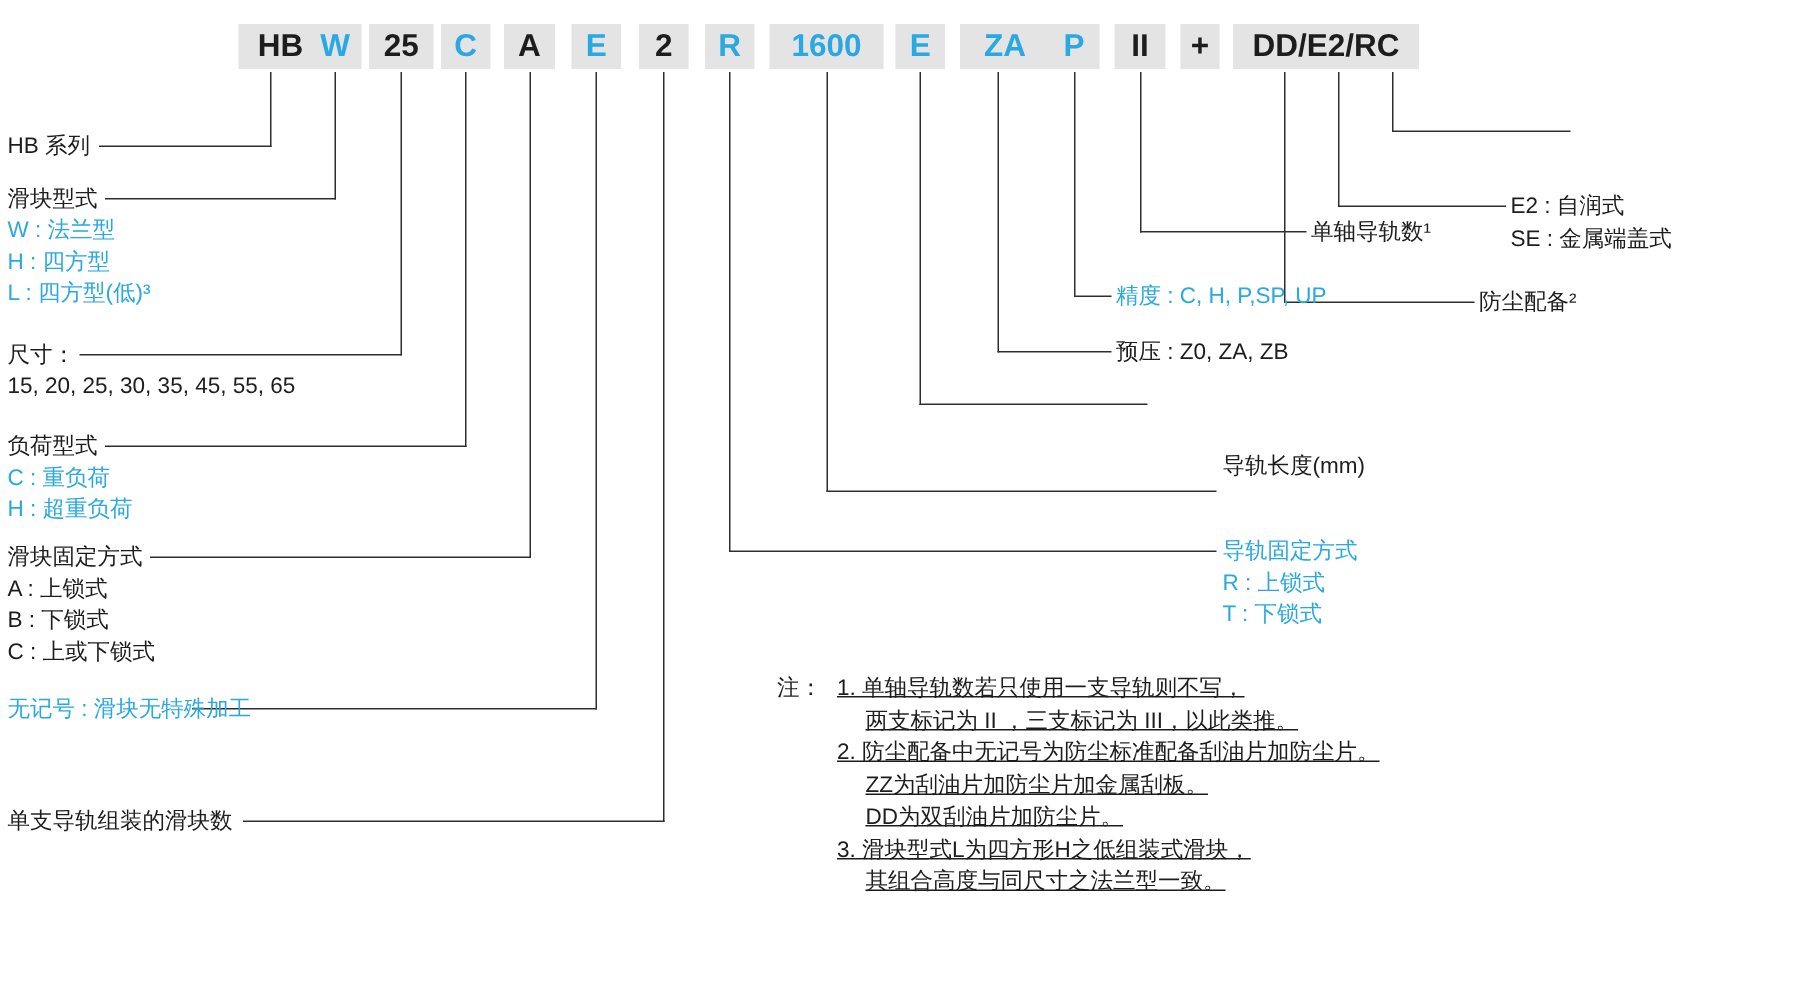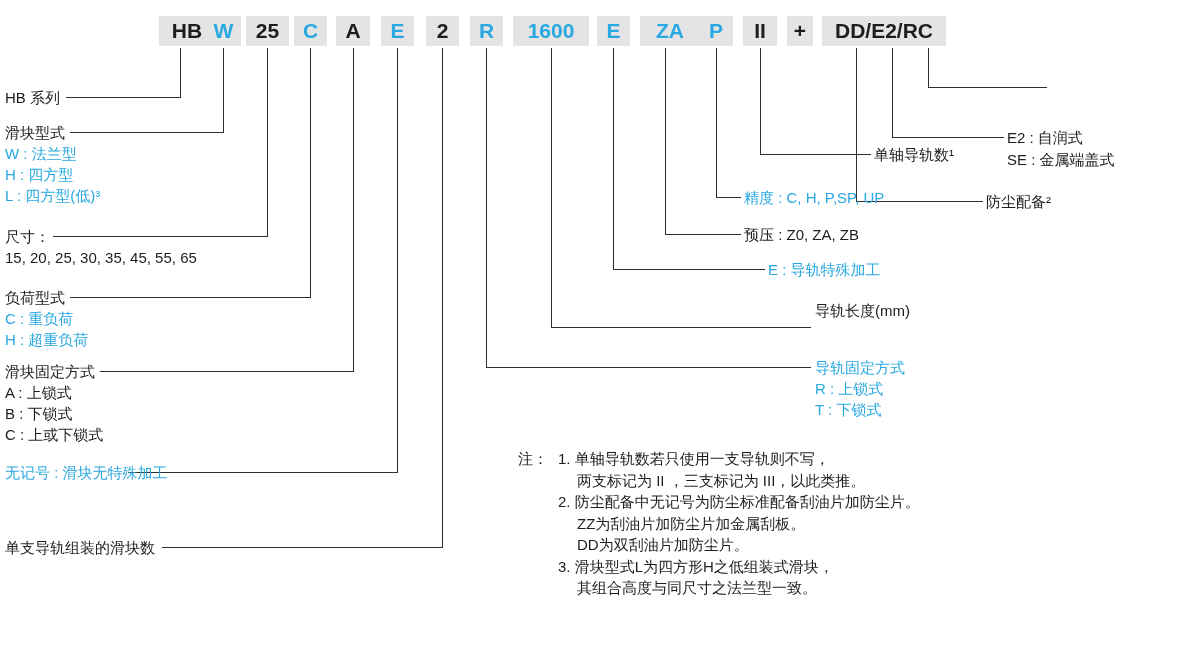--- a/index.html
+++ b/index.html
@@ -15,21 +15,21 @@
   }
   .c-accent { color:var(--accent,#29a8e1); }
   .c-dark { color:var(--dark,#1d1d1d); }
   .lbl, .group { position:absolute; font-size:15px; line-height:21px; white-space:nowrap; }
   .group div { white-space:nowrap; }
   .conn { position:absolute; border:0 solid #2e2e2e; }
   .cr { border-right-width:1px; border-bottom-width:1px; }
   .cl { border-left-width:1px; border-bottom-width:1px; }
   .notes { position:absolute; display:flex; font-size:15px; line-height:21.5px; }
   .notes-prefix { width:40px; flex:0 0 auto; }
-  .note-line { white-space:nowrap; }
+  .note-line { white-space:nowrap;text-decoration:underline; }
   .indent1 { padding-left:19px; }
 </style>
 </head>
 <body>
 
 <div class="canvas">
 
   <span class="seg c-dark" style="left:159px;width:56px">HB</span>
   <span class="seg c-accent" style="left:206px;width:35px">W</span>
   <span class="seg c-dark" style="left:246px;width:43px">25</span>
@@ -99,21 +99,20 @@
 
   <div class="group" style="left:815px;top:357px">
     <div class="c-accent">导轨固定方式</div>
     <div class="c-accent">R : 上锁式</div>
     <div class="c-accent">T : 下锁式</div>
   </div>
 
   <div class="lbl c-dark" style="left:815px;top:300px">导轨长度(mm)</div>
 
   <div class="group" style="left:768px;top:259px">
-    <div class="c-accent">E : 导轨特殊加工</div>
   </div>
 
   <div class="lbl c-dark" style="left:744px;top:224px">预压 : Z0, ZA, ZB</div>
   <div class="lbl c-accent" style="left:744px;top:187px">精度 : C, H, P,SP, UP</div>
   <div class="lbl c-dark" style="left:874px;top:144px">单轴导轨数¹</div>
   <div class="lbl c-dark" style="left:986px;top:191px">防尘配备²</div>
 
 
   <div class="lbl c-dark" style="left:1007px;top:127px">E2 : 自润式</div>
   <div class="lbl c-dark" style="left:1007px;top:149px">SE : 金属端盖式</div>

